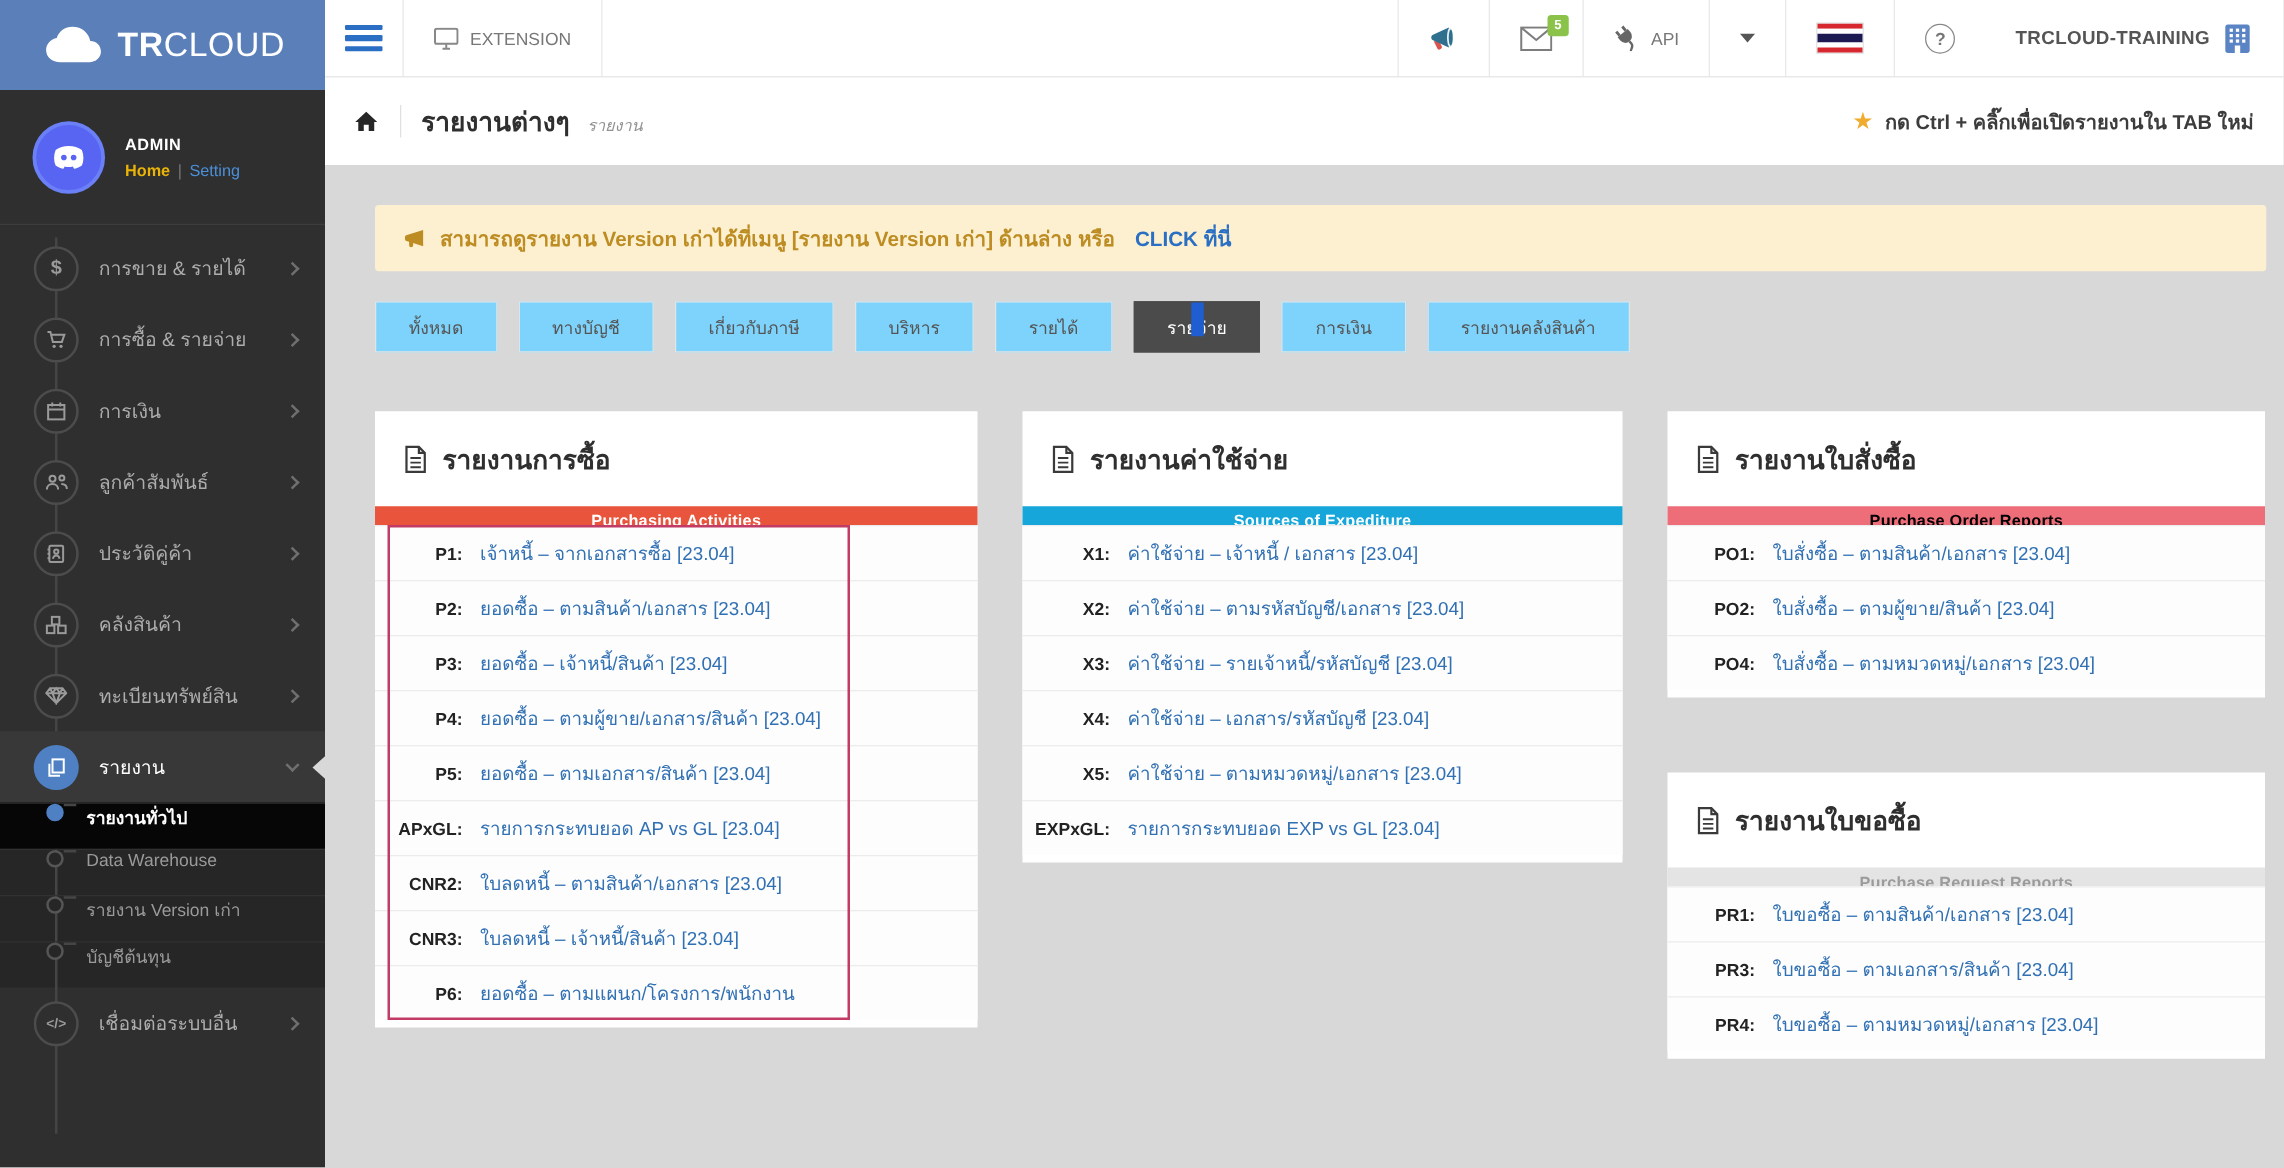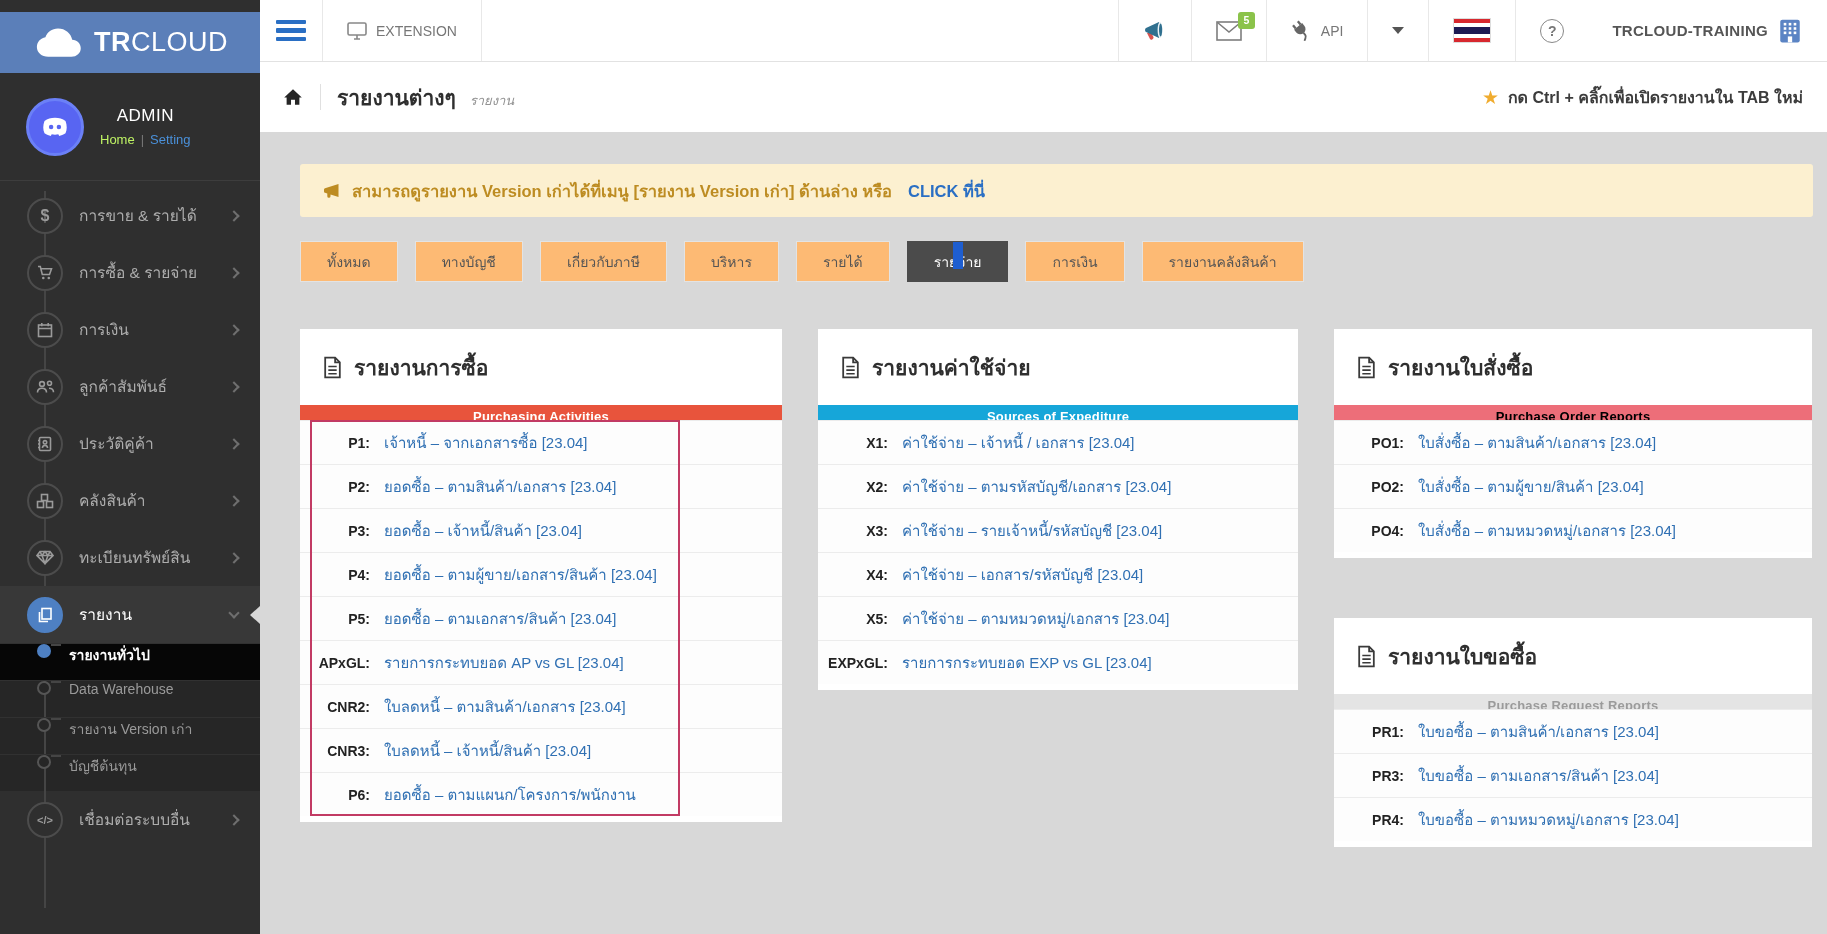--- a/index.html
+++ b/index.html
@@ -2,31 +2,31 @@
 <html><head>
 <meta charset="utf-8">
 <style>
   * { margin:0; padding:0; box-sizing:border-box; }
   html,body { width:1827px; height:934px; overflow:hidden; background:#d8d8d8;
               font-family:"Liberation Sans","DejaVu Sans",sans-serif; }
   .app { position:relative; width:1827px; height:934px; }
 
   
   .sidebar { position:absolute; left:0; top:0; width:260px; height:934px; background:#2f2f2f; z-index:5; }
-  .logo-block { height:61px; background:#5b7fb9; display:flex; align-items:center; justify-content:center; gap:10px;margin-top:12px; }
+  .logo-block { height:72px; background:#5b7fb9; display:flex; align-items:center; justify-content:center; gap:10px; }
   .logo-cloud { width:52px; height:34px; }
   .logo-text { color:#fff; font-size:27px; letter-spacing:.5px; }
   .logo-text b { font-weight:bold; }
   .logo-text span { font-weight:300; }
 
   .profile { height:108px; display:flex; align-items:center; padding-left:26px; gap:16px; border-bottom:1px solid #3d3d3d; }
   .avatar { width:58px; height:58px; border-radius:50%; background:#5865F2; border:3px solid #6b80f7; display:flex; align-items:center; justify-content:center; }
-  .profile-name { color:#fff; font-size:17px; font-weight:normal; letter-spacing:.5px;text-align:center; }
+  .profile-name { color:#fff; font-size:13px; font-weight:bold; letter-spacing:.5px; }
   .profile-links { margin-top:6px; font-size:13px; }
-  .profile-links .home { color:#bef264; font-weight:normal;margin-top:37px; }
+  .profile-links .home { color:#eab308; font-weight:bold;margin-top:37px; }
   .profile-links .sep { color:#777; margin:0 6px; }
   .profile-links .setting { color:#4a90d9; }
 
   nav.menu { position:relative; padding-top:6px; }
   .timeline { position:absolute; left:44px; top:10px; bottom:-60px; width:2px; background:#454545; }
   .m-item { position:relative; height:57px; display:flex; align-items:center; padding:0 22px 0 27px; cursor:pointer; }
   .m-item .mi-icon { width:36px; height:36px; min-width:36px; border:2px solid #4c4c4c; border-radius:50%; background:#2f2f2f;
                      display:flex; align-items:center; justify-content:center; color:#9a9a9a; font-size:14px; z-index:1; }
   .m-item .mi-label { margin-left:16px; font-size:15.5px; color:#adadad; flex:1; white-space:nowrap; }
   .chev { width:8px; height:8px; border-right:2px solid #6f6f6f; border-bottom:2px solid #6f6f6f; transform:rotate(-45deg); }
@@ -71,21 +71,21 @@
   .hint { margin-left:auto; display:flex; align-items:center; gap:9px; font-size:16px; font-weight:600; color:#3c3c3c; }
   .hint .star { color:#f0ac2f; font-size:19px; }
 
   
   .content { position:absolute; left:260px; top:132px; right:0; bottom:0; background:#d8d8d8; padding:0 14px 0 40px; overflow:hidden; }
   .banner { margin-top:32px; height:53px; background:#fcf0d0; border-radius:3px; display:flex; align-items:center; gap:10px;
             padding-left:22px; font-size:16.5px; font-weight:bold; color:#bd8c22; }
   .banner a { color:#2a6fc4; text-decoration:none; margin-left:6px; cursor:pointer; }
 
   .filters { margin-top:24px; display:flex; }
-  .fbtn { position:relative; background:#fdba74; border:1px solid #e3e3e3; color:#555; font-size:14px; padding:0 26px;
+  .fbtn { position:relative; background:#7dd3fc; border:1px solid #e3e3e3; color:#555; font-size:14px; padding:0 26px;
           height:41px; line-height:41px; margin-right:17px; cursor:pointer; font-family:inherit; }
   .fbtn.active { background:#4b4b4b; border-color:#4b4b4b; color:#fff; }
   .fbtn .caret-bar { position:absolute; top:0; left:50%; margin-left:-5px; width:10px; height:27px; background:#1e5ed0; }
 
   .cards { margin-top:47px; display:grid; grid-template-columns:482px 480px 478px; column-gap:36px; align-items:start; }
   .card { background:#fff; }
   .card + .card { margin-top:60px; }
   .card-title { height:76px; display:flex; align-items:center; padding:0 22px; gap:11px; }
   .card-title .t { font-size:21px; font-weight:bold; color:#2f2f2f; }
   .card-head { height:15px; line-height:23px; text-align:center; font-size:13px; font-weight:bold; color:#fff; letter-spacing:.2px; }

